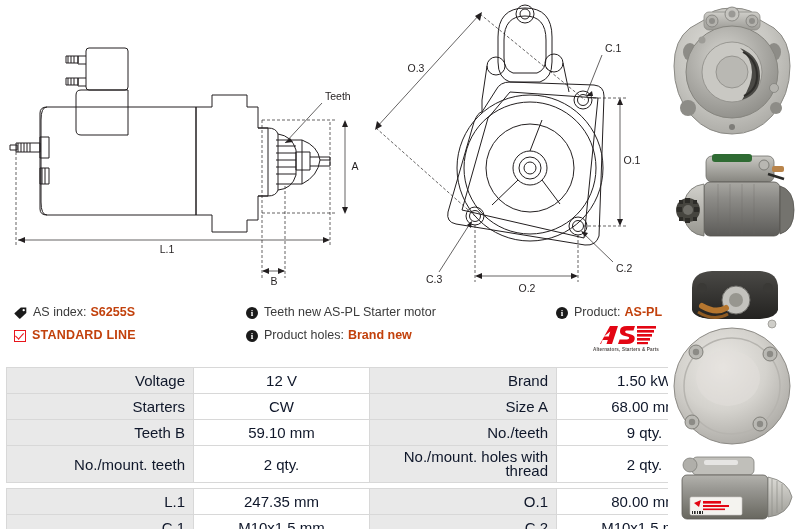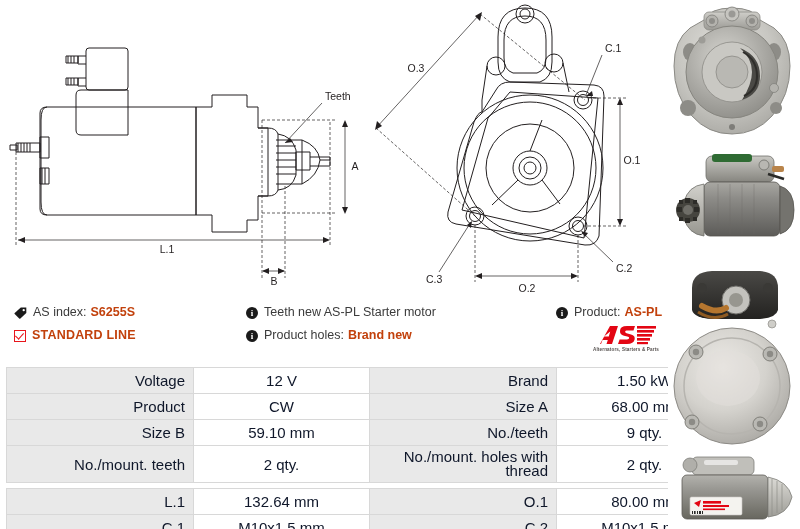--- a/index.html
+++ b/index.html
@@ -381,45 +381,45 @@
 
   <table class="grp">
     <tbody>
       <tr>
         <td class="cell-label">Voltage</td>
         <td class="cell-value">12 V</td>
         <td class="cell-label">Brand</td>
         <td class="cell-value">1.50 kW</td>
       </tr>
       <tr>
-        <td class="cell-label">Product</td>
+        <td class="cell-label">Starters</td>
         <td class="cell-value">CW</td>
         <td class="cell-label">Size A</td>
         <td class="cell-value">68.00 mm</td>
       </tr>
       <tr>
-        <td class="cell-label">Size B</td>
+        <td class="cell-label">Teeth B</td>
         <td class="cell-value">59.10 mm</td>
         <td class="cell-label">No./teeth</td>
         <td class="cell-value">9 qty.</td>
       </tr>
       <tr>
         <td class="cell-label">No./mount. teeth</td>
         <td class="cell-value">2 qty.</td>
         <td class="cell-label two-line">No./mount. holes with thread</td>
         <td class="cell-value">2 qty.</td>
       </tr>
     </tbody>
   </table>
 
   <table class="grp">
     <tbody>
       <tr>
         <td class="cell-label">L.1</td>
-        <td class="cell-value">132.64 mm</td>
+        <td class="cell-value">247.35 mm</td>
         <td class="cell-label">O.1</td>
         <td class="cell-value">80.00 mm</td>
       </tr>
       <tr>
         <td class="cell-label">C.1</td>
         <td class="cell-value">M10x1.5 mm</td>
         <td class="cell-label">C.2</td>
         <td class="cell-value">M10x1.5 mm</td>
       </tr>
     </tbody>

